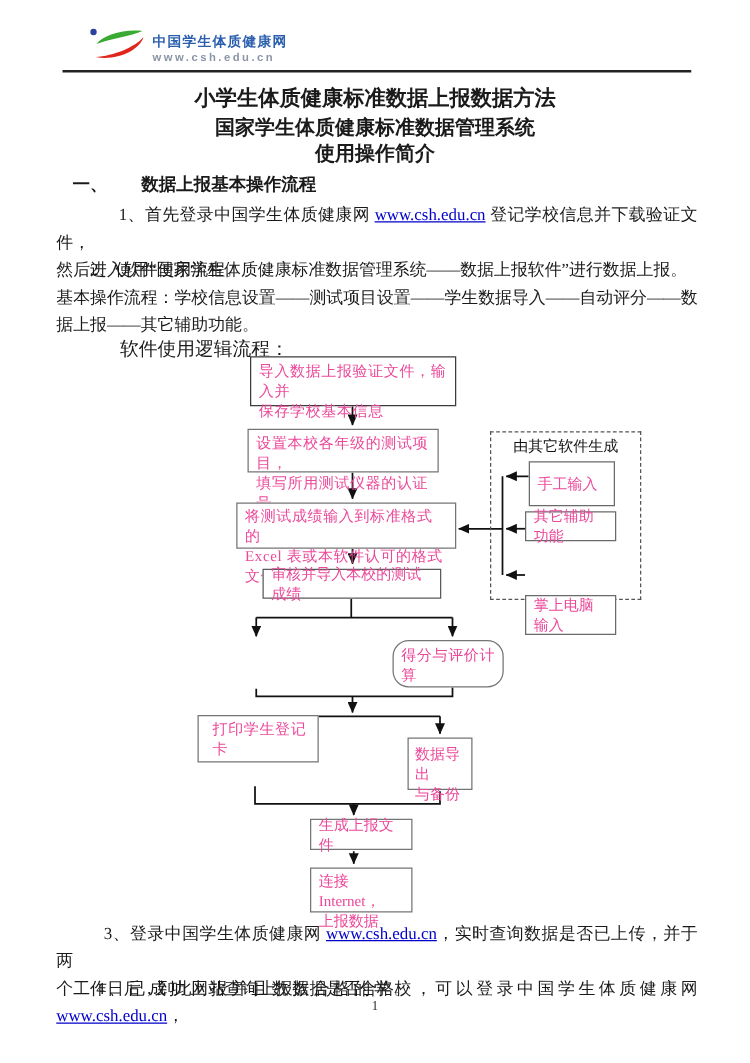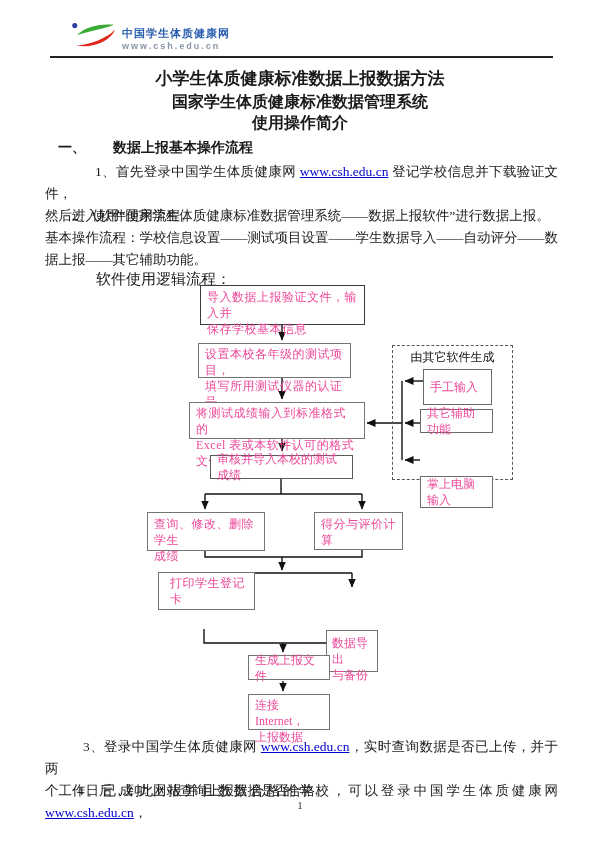--- a/index.html
+++ b/index.html
@@ -40,23 +40,23 @@
   .fc-svg { position:absolute; left:0; top:0; width:600px; height:455px; }
   .fc-box { position:absolute; background:#fff; border:1px solid #757575;
             font-size:12px; line-height:16px; padding:3px 6px;
             white-space:pre-line; color:#ec4899; letter-spacing:0.5px; }
   .fc-center { display:flex; align-items:center; }
   .n1  { left:200px; top:0;     width:165px; height:40px; border-color:#3c3c3c; }
   .n2  { left:198px; top:58px;  width:153px; height:35px; padding-top:2px; }
   .n3  { left:189px; top:117px; width:176px; height:37px; padding-top:2px; }
   .n4  { left:210px; top:170px; width:143px; height:24px; border-color:#5a5a5a; letter-spacing:0; }
   .n5a { left:147px; top:227px; width:118px; height:39px; }
-  .n5b { left:314px; top:227px; width:89px;  height:38px; }
+  .n5b { left:314px; top:227px; width:89px;  height:38px;border-radius:13px; }
   .n6a { left:158px; top:287px; width:97px;  height:38px; padding-left:11px; }
-  .n6b { left:326px; top:305px; width:52px;  height:42px; padding:4px 2px 0 5px; letter-spacing:0;margin-top:40px; }
+  .n6b { left:326px; top:305px; width:52px;  height:42px; padding:4px 2px 0 5px; letter-spacing:0; }
   .n7  { left:248px; top:370px; width:82px;  height:25px; letter-spacing:0; }
   .n8  { left:248px; top:409px; width:82px;  height:36px; padding-top:2px; letter-spacing:0; }
   .side-dashed { position:absolute; left:392px; top:60px; width:121px; height:135px;
                  border:1px dashed #555; background:transparent; }
   .side-title { position:absolute; left:392px; top:64px; width:121px; text-align:center;
                 font-size:12px; color:#111; }
   .s1 { left:423px; top:84px;  width:69px; height:36px; border-color:#6a6a6a; letter-spacing:0; }
   .s2 { left:420px; top:124px; width:73px; height:24px; border-color:#6a6a6a; letter-spacing:0; }
   .s3 { left:420px; top:163px; width:73px; height:32px; border-color:#6a6a6a; letter-spacing:0;margin-top:28px; }
   .fc-line { stroke:#111; stroke-width:1.4; fill:none; }
@@ -129,22 +129,20 @@
     <line class="fc-line" x1="402" y1="138" x2="367" y2="138" marker-end="url(#ah)"></line>
   </svg>
 
   <div class="fc-box n1">导入数据上报验证文件，输入并
 保存学校基本信息</div>
   <div class="fc-box n2">设置本校各年级的测试项目，
 填写所用测试仪器的认证号</div>
   <div class="fc-box n3">将测试成绩输入到标准格式的
 Excel 表或本软件认可的格式文件</div>
   <div class="fc-box n4 fc-center">审核并导入本校的测试成绩</div>
-  <div class="fc-box n5a">查询、修改、删除学生
-成绩</div>
   <div class="fc-box n5b">得分与评价计
 算</div>
   <div class="fc-box n6a fc-center">打印学生登记卡</div>
   <div class="fc-box n6b">数据导出
 与备份</div>
   <div class="fc-box n7 fc-center">生成上报文件</div>
   <div class="fc-box n8">连接 Internet，
 上报数据</div>
 
   <div class="side-dashed"></div>

